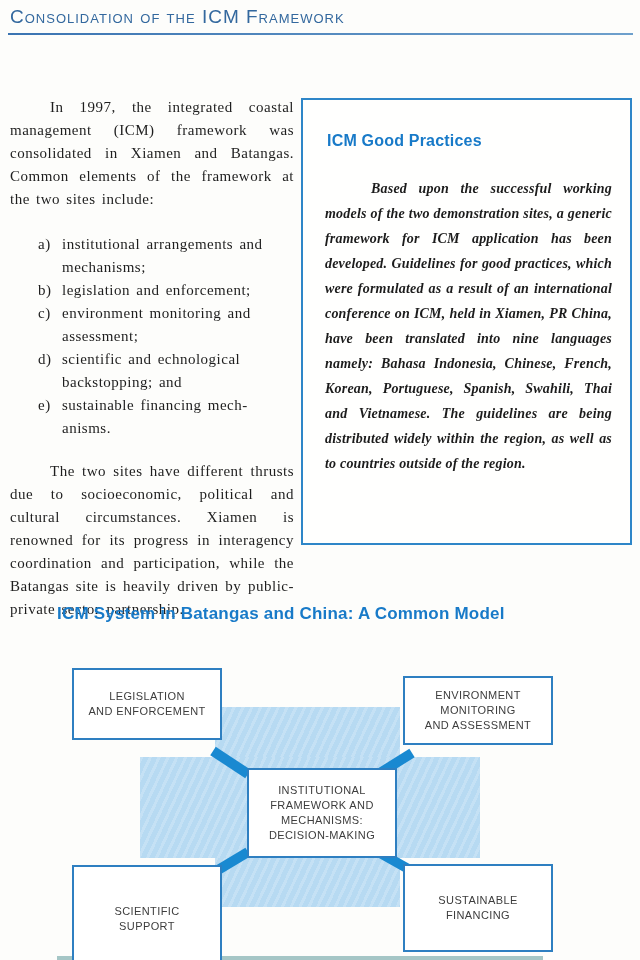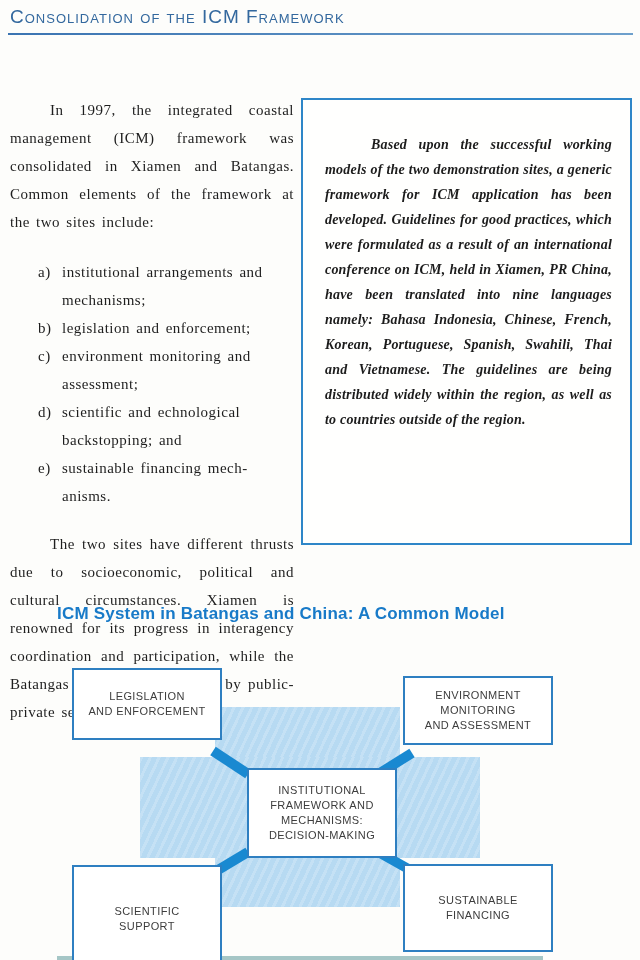--- a/index.html
+++ b/index.html
@@ -15,21 +15,21 @@
     font-variant:small-caps; font-weight:500; font-size:19px;
     letter-spacing:1px; color:#33689e;
   }
   .hdr-rule{
     position:absolute; left:8px; top:33px; width:625px; height:2px;
     background:linear-gradient(to right,#3b74b2,#6ea0cc); border:0;
   }
   
   .left-col{
     position:absolute; left:10px; top:96px; width:284px;
-    font-size:15px; line-height:28px; letter-spacing:0.5px; word-spacing:2px;
+    font-size:15px; line-height:23px; letter-spacing:0.5px; word-spacing:2px;
   }
   .para{ margin:0; text-align:justify; text-indent:40px; }
   .para + .alpha-list{ margin-top:22px; }
   .alpha-list{ margin:22px 0 0 0; padding:0; list-style:none; }
   .alpha-list .li{ display:flex; margin:0 0 0 28px; }
   .li-label{ width:24px; flex:0 0 24px; }
   .li-text{ width:218px; }
   .para2{ margin-top:20px; }
   
   .gp-box{
@@ -114,20 +114,21 @@
       <div class="li">
         <span class="li-label">e)</span>
         <span class="li-text">sustainable financing mech-anisms.</span>
       </div>
     </div>
 
     <p class="para para2">The two sites have different thrusts due to socioeconomic, political and cultural circumstances. Xiamen is renowned for its progress in interagency coordination and participation, while the Batangas site is heavily driven by public-private sector partnership.</p>
   </div>
 
   <aside class="gp-box">
+    <h2 class="gp-title">ICM Good Practices</h2>
     <p class="gp-body">Based upon the successful working models of the two demonstration sites, a generic framework for ICM application has been developed. Guidelines for good practices, which were formulated as a result of an international conference on ICM, held in Xiamen, PR China, have been translated into nine languages namely: Bahasa Indonesia, Chinese, French, Korean, Portuguese, Spanish, Swahili, Thai and Vietnamese. The guidelines are being distributed widely within the region, as well as to countries outside of the region.</p>
   </aside>
 
   <h3 class="diagram-title">ICM System in Batangas and China: A Common Model</h3>
 
   <div class="diagram">
     <div class="footer-strip"></div>
 
     <div class="band band-vertical"></div>
     <div class="band band-horizontal"></div>

